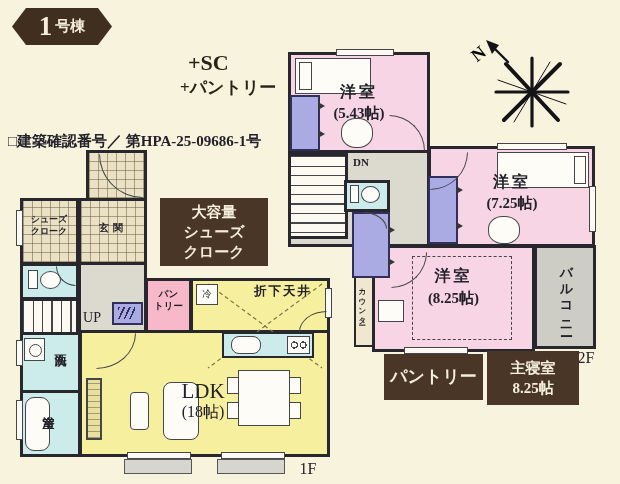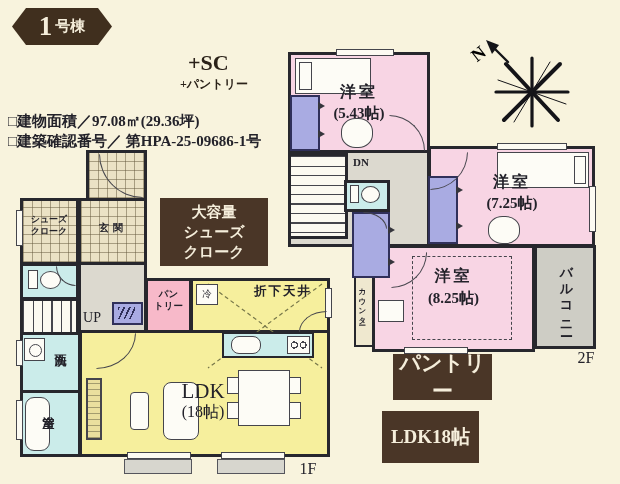--- a/index.html
+++ b/index.html
@@ -51,22 +51,21 @@
 </head>
 <body>
 
 <div class="page">
 
   <div class="badge">
     <span style="font-size:27px;font-weight:bold;">1</span>
     <span style="font-size:15px;font-weight:bold;">号棟</span>
   </div>
   <div class="suffix" style="left:188px;top:50px;font-size:22px;">+SC</div>
-  <div class="suffix" style="left:180px;top:76px;font-size:12px;">+パントリー</div>
-  <div class="detail" style="top:112px;">□建物面積／97.08㎡(29.36坪)</div>
+  <div class="suffix" style="left:180px;top:76px;font-size:17px;">+パントリー</div>
   <div class="detail" style="top:132px;">□建築確認番号／ 第HPA-25-09686-1号</div>
 
   <svg class="abs" style="left:468px;top:34px;width:118px;height:104px;" viewBox="0 0 118 104">
     <g stroke="#141418" stroke-linecap="round">
       <line x1="64" y1="58" x2="64" y2="24" stroke-width="3.2"></line>
       <line x1="64" y1="58" x2="92" y2="30" stroke-width="4"></line>
       <line x1="64" y1="58" x2="100" y2="58" stroke-width="3.2"></line>
       <line x1="64" y1="58" x2="90" y2="86" stroke-width="4"></line>
       <line x1="64" y1="58" x2="64" y2="92" stroke-width="3.2"></line>
       <line x1="64" y1="58" x2="36" y2="86" stroke-width="4"></line>
@@ -191,16 +190,17 @@
   <div class="lbl" style="left:396px;top:266px;width:115px;font-size:16px;font-weight:600;letter-spacing:3px;">洋室</div>
   <div class="lbl" style="left:396px;top:289px;width:115px;font-size:15px;font-weight:600;">(8.25帖)</div>
   <div class="lbl" style="left:347px;top:155px;width:28px;font-size:11px;font-weight:bold;">DN</div>
   <div class="lbl vlbl" style="left:357px;top:283px;font-size:7.5px;font-weight:bold;">カウンター</div>
   <div class="lbl vlbl" style="left:557px;top:258px;font-size:13px;font-weight:600;letter-spacing:3px;">バルコニー</div>
   <div class="lbl" style="left:568px;top:348px;width:36px;font-size:16px;">2F</div>
 
   <div class="tag" style="left:160px;top:198px;width:108px;height:68px;font-size:15px;">大容量
 シューズ
 クローク</div>
-  <div class="tag" style="left:393px;top:354px;width:99px;height:46px;font-size:21px;">パントリー</div>
-  <div class="tag" style="left:382px;top:411px;width:97px;height:52px;font-size:19px;">LDK18帖</div>
+  <div class="tag" style="left:384px;top:354px;width:99px;height:46px;font-size:17px;">パントリー</div>
+  <div class="tag" style="left:487px;top:351px;width:92px;height:54px;font-size:15px;">主寝室
+8.25帖</div>
 
 </div>
 
 </body></html>

